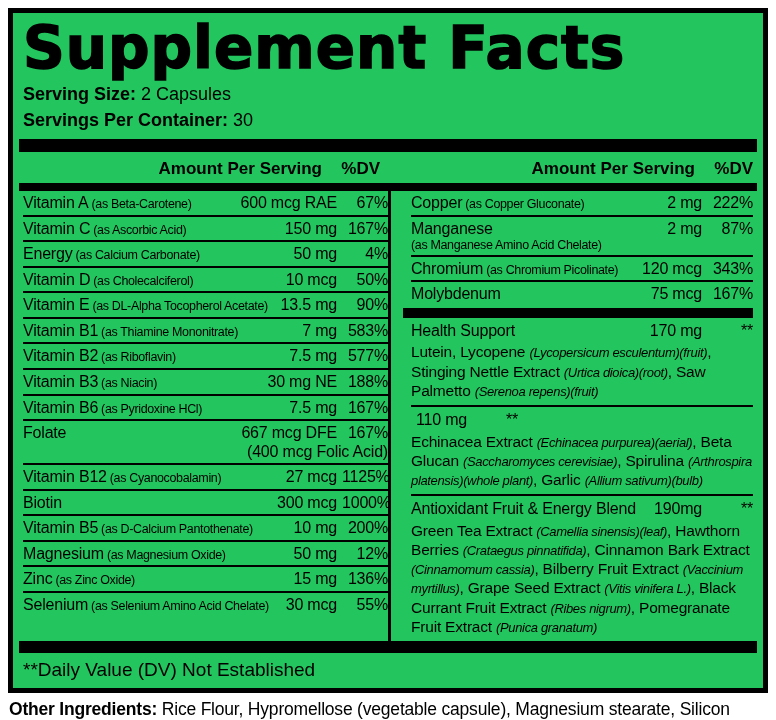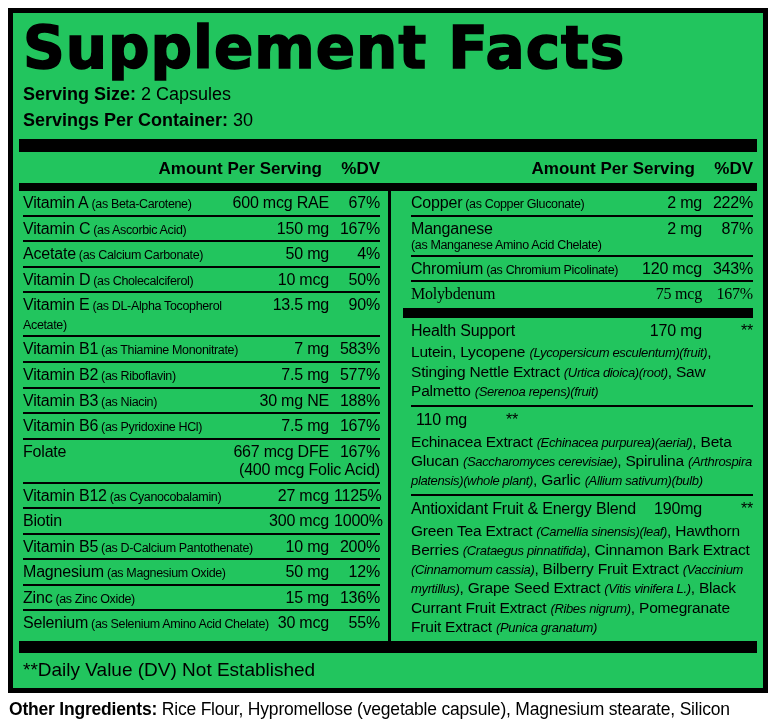--- a/index.html
+++ b/index.html
@@ -31,25 +31,25 @@
   .bar2 { height: 8px; margin: 0 -4px; }
   .botbar { height: 12px; margin: 0 -4px; }
   .hdr { display: flex; }
   .hcol { width: 50%; display: flex; align-items: baseline; justify-content: flex-end;
           font-weight: bold; font-size: 17px; padding: 7px 0 4px 0; }
   .hcol-left { padding-right: 8px; }
   .hcol-right { padding-left: 11px; }
   .hdv { width: 46px; text-align: right; margin-left: 12px; }
   .cols { display: flex; align-items: stretch; }
   .col { width: 50%; }
-  .col-left { padding-right: 8px; }
+  .col-left { }
   .col-right { border-left: 3px solid #000; padding-left: 20px; }
   .row-item { border-bottom: 2.5px solid #000; padding: 3px 0 2px 0; }
   .col-left > .row-item:last-child { border-bottom: none; }
-  .rows-right > .row-item:last-child { border-bottom: none; font-family: Liberation Serif, serif; }
+  .rows-right > .row-item:last-child { border-bottom: none; }
   .row { display: flex; align-items: baseline; font-size: 16px; letter-spacing: -0.2px; line-height: 1.16; }
   .nm { flex: 1 1 auto; min-width: 0; }
   .form { font-size: 12.5px; letter-spacing: -0.35px; margin-left: 3px; }
   .form2 { display: block; font-size: 12.5px; letter-spacing: -0.35px; }
   .amt { white-space: nowrap; margin-left: 5px; }
   .dv { width: 46px; text-align: right; white-space: nowrap; margin-left: 5px; }
   .amt2 { text-align: right; font-size: 16px; letter-spacing: -0.2px; line-height: 1.16; }
   .midbar { height: 10px; background: #000; margin: 2px 0 0 -8px; }
   .blend { border-bottom: 2.5px solid #000; padding: 4px 0 5px 0; }
   .blends > .blend:last-child { border-bottom: none; }
@@ -100,21 +100,21 @@
         </div>
         <div class="row-item">
           <div class="row">
             <span class="nm"><span class="nm-main">Vitamin C</span><span class="form">(as Ascorbic Acid)</span></span>
             <span class="amt">150 mg</span>
             <span class="dv">167%</span>
           </div>
         </div>
         <div class="row-item">
           <div class="row">
-            <span class="nm"><span class="nm-main">Acetate</span><span class="form">(as Calcium Carbonate)</span></span>
+            <span class="nm"><span class="nm-main">Energy</span><span class="form">(as Calcium Carbonate)</span></span>
             <span class="amt">50 mg</span>
             <span class="dv">4%</span>
           </div>
         </div>
         <div class="row-item">
           <div class="row">
             <span class="nm"><span class="nm-main">Vitamin D</span><span class="form">(as Cholecalciferol)</span></span>
             <span class="amt">10 mcg</span>
             <span class="dv">50%</span>
           </div>

